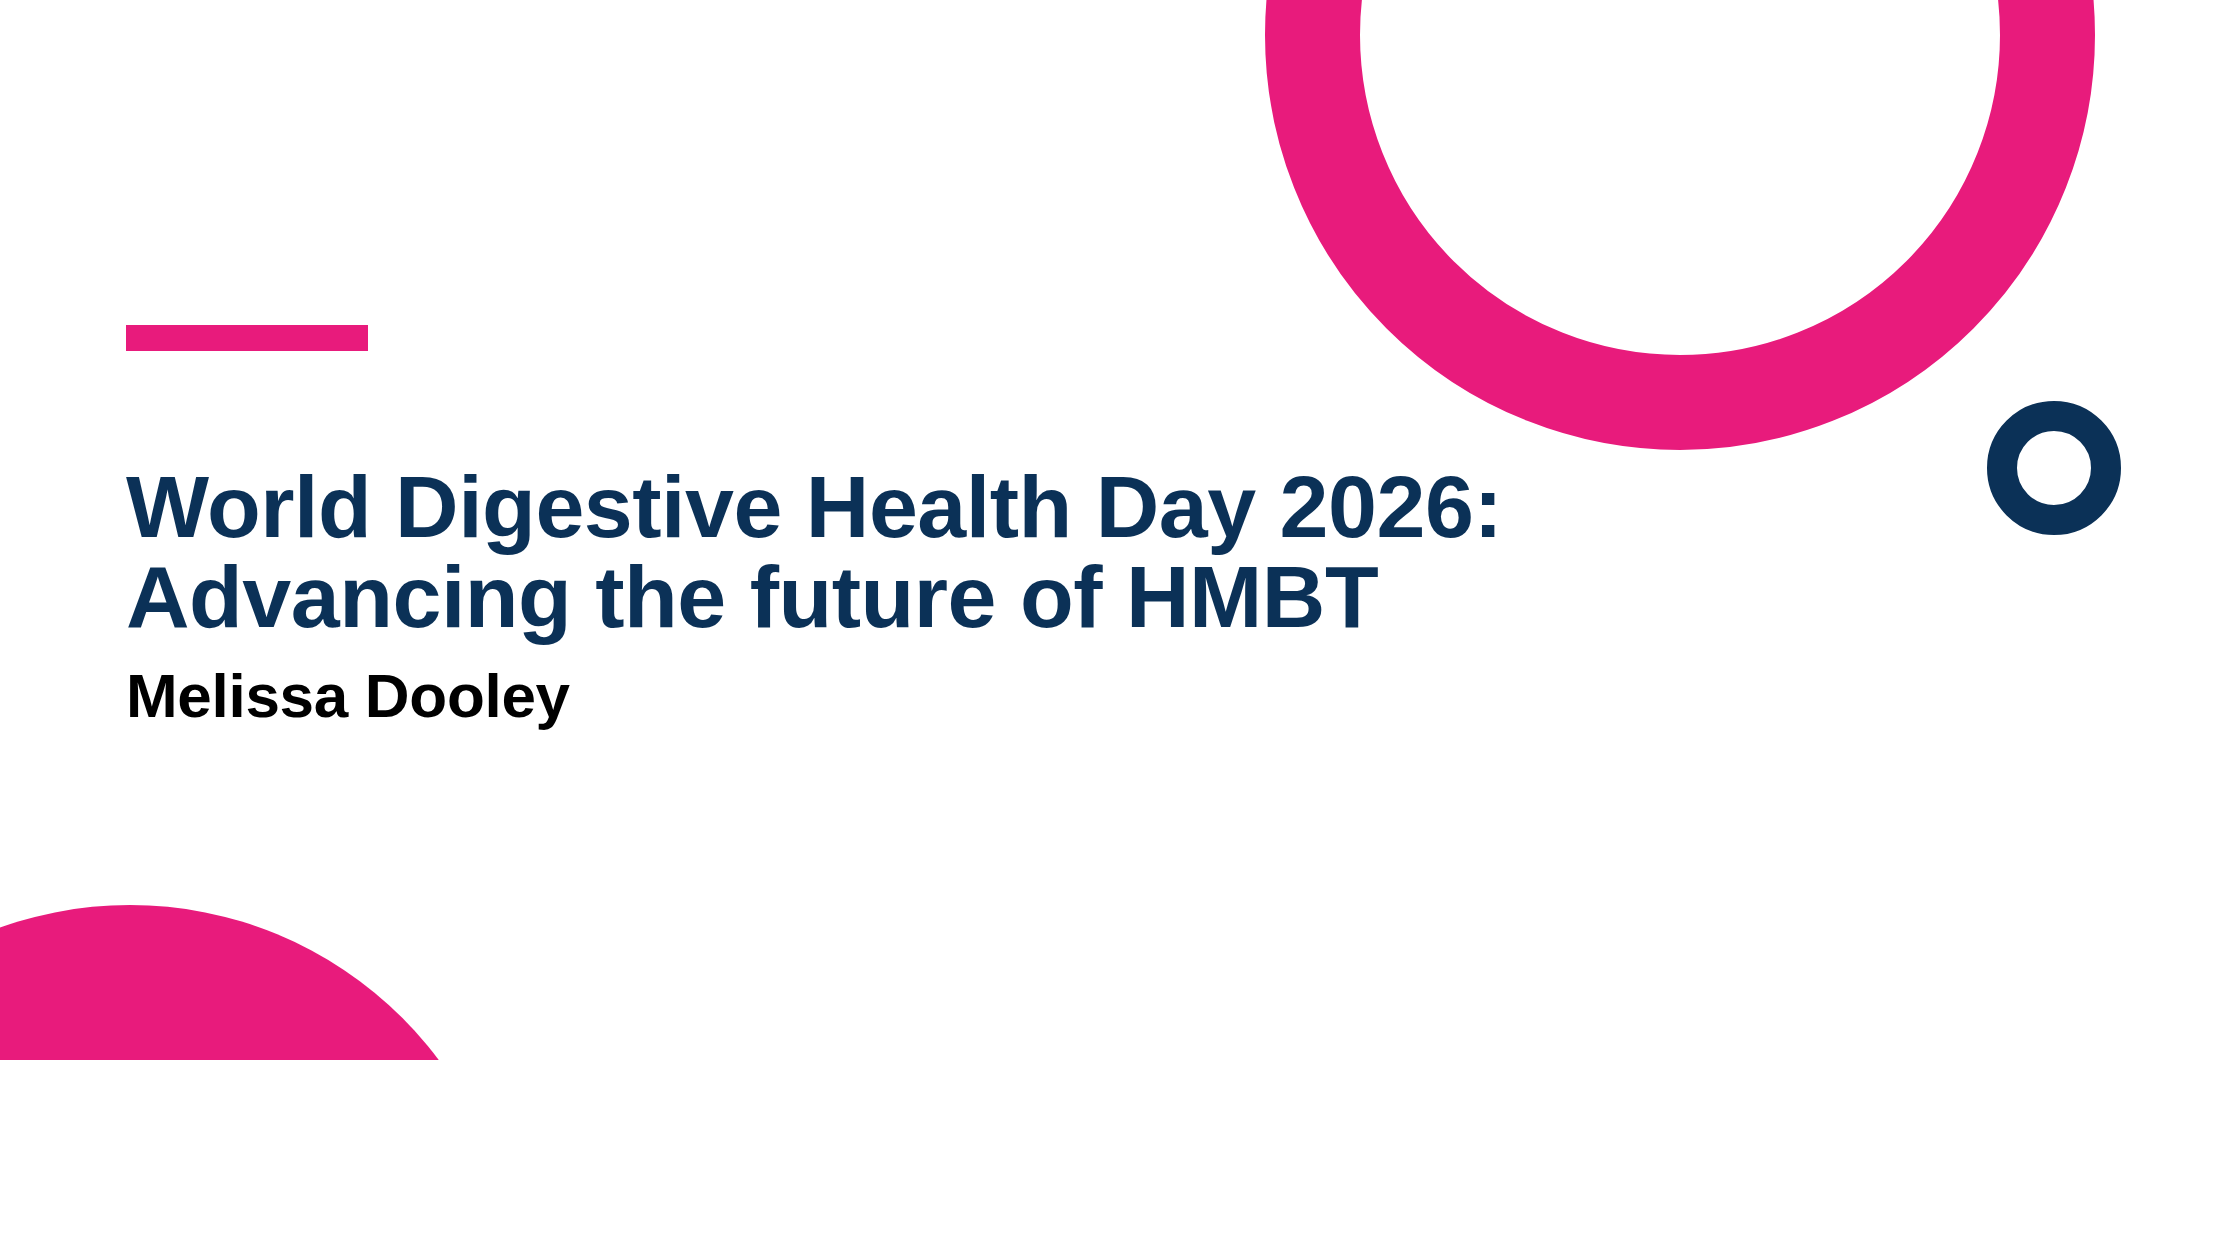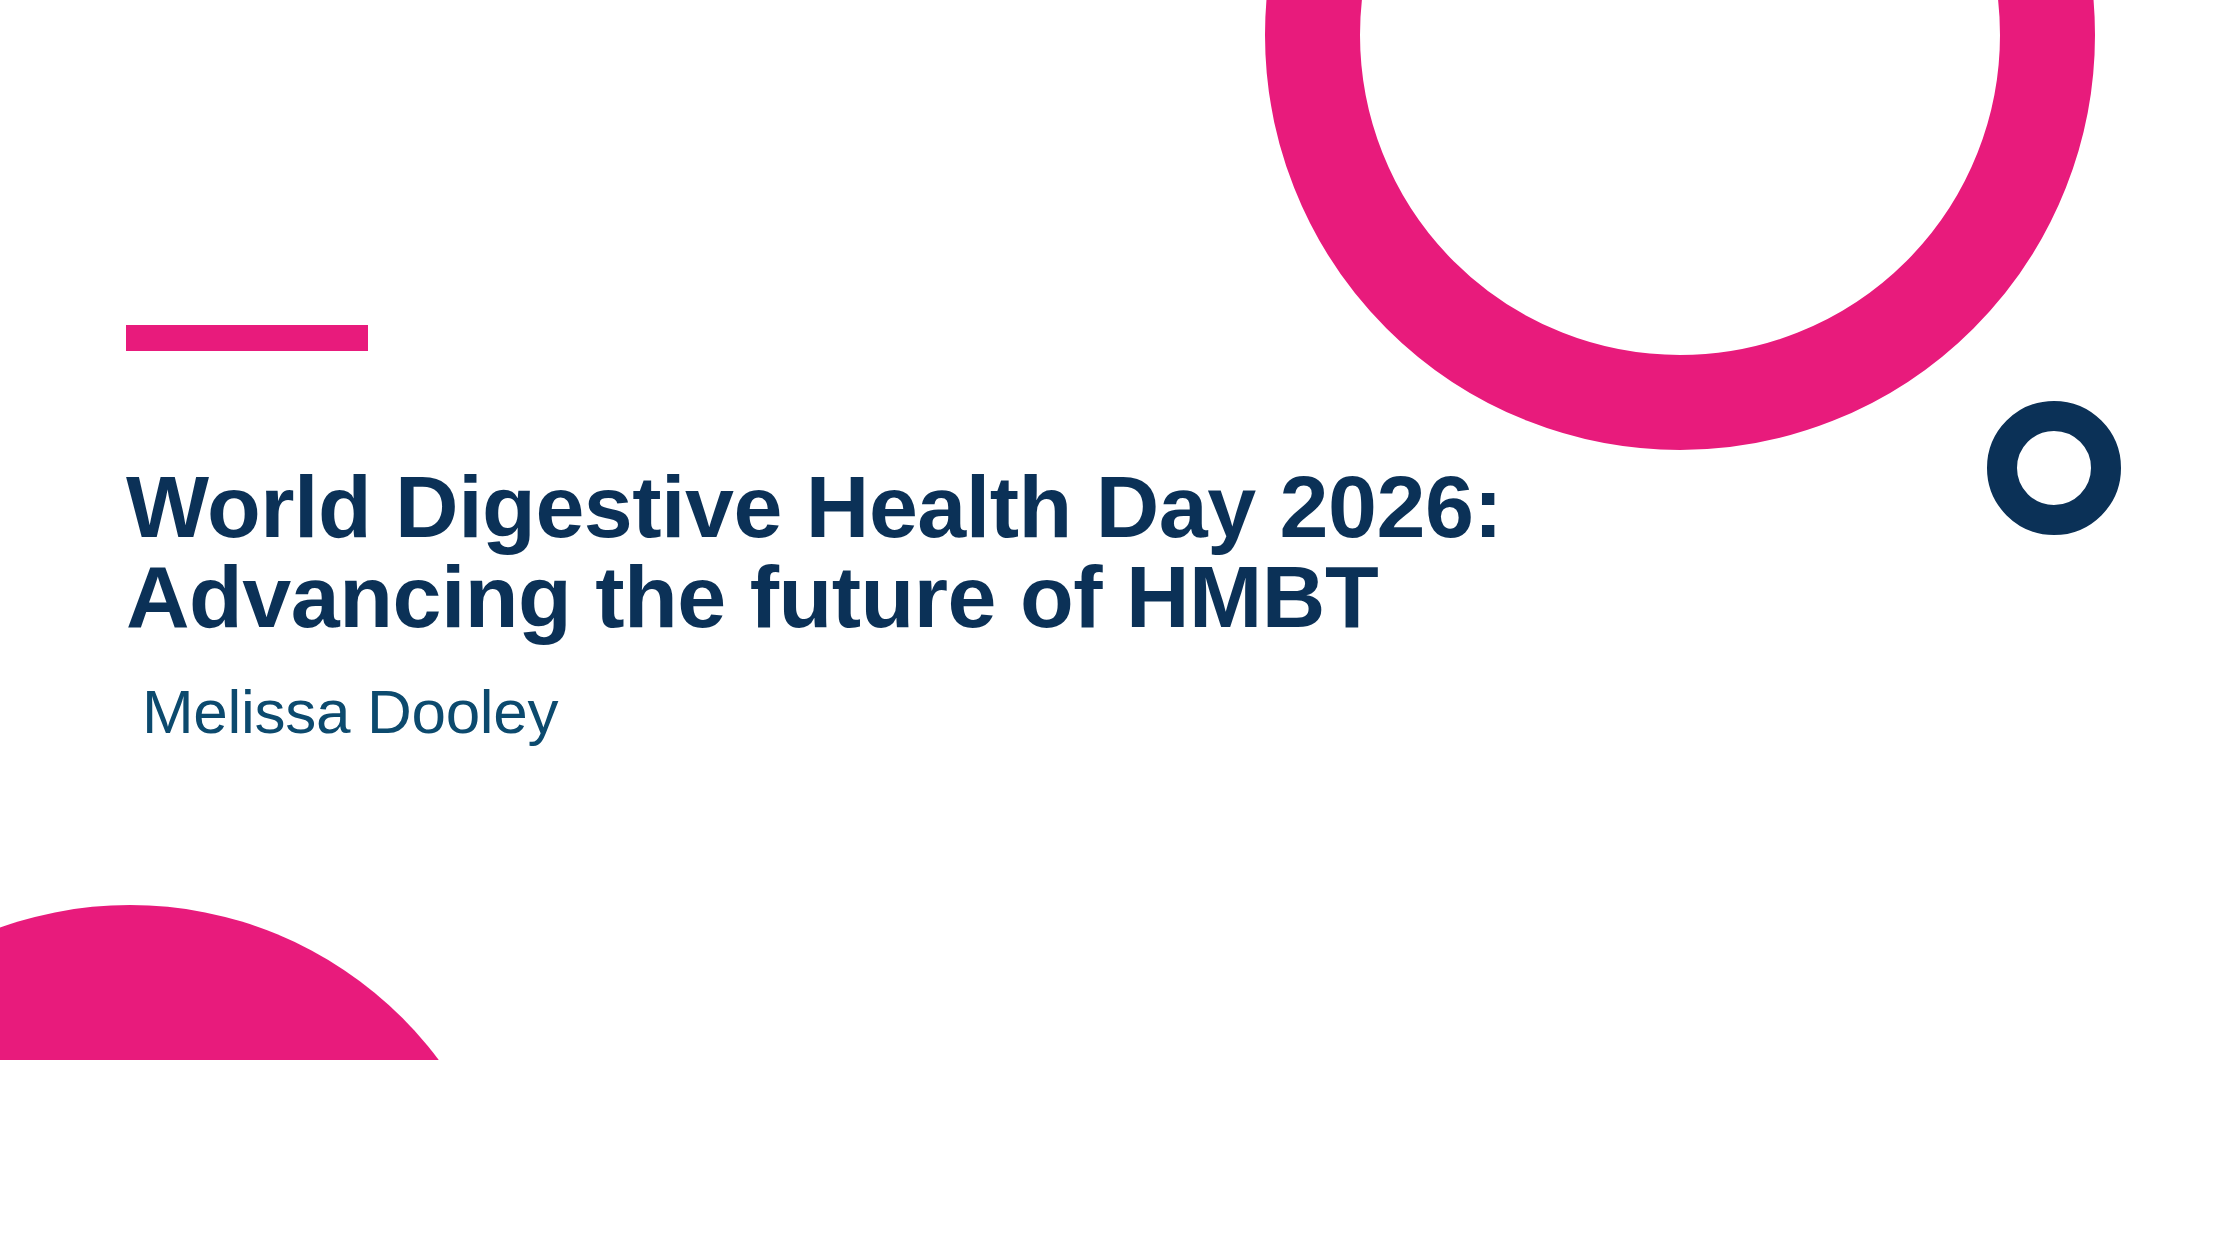--- a/index.html
+++ b/index.html
@@ -70,26 +70,26 @@
     margin: 0;
     color: #0B3157;
     font-size: 88px;
     line-height: 1.02;
     font-weight: 700;
     letter-spacing: -0.5px;
     white-space: pre-line;
   }
 
   #author-name {
-    margin: 16px;
+    margin: 0;
     padding-top: 20px;
-    color: #0c4a6e;
+    color: #000000;
     font-size: 62px;
     line-height: 1.1;
-    font-weight: 400;
+    font-weight: 700;
     letter-spacing: -0.3px;
   }
 </style>
 </head>
 <body>
 
 <div id="slide">
 
   <div class="deco" id="ring-large-pink"></div>
 

